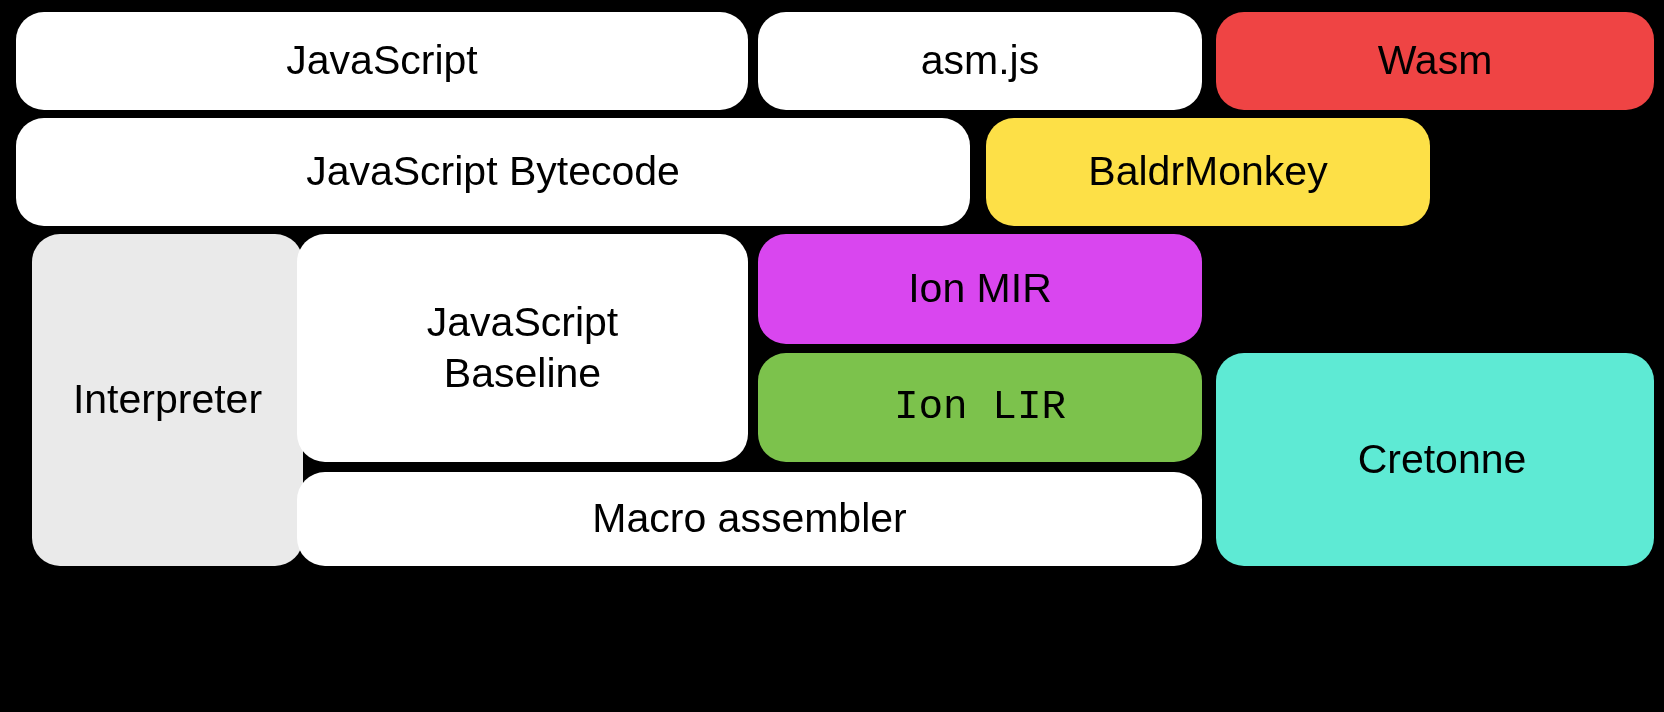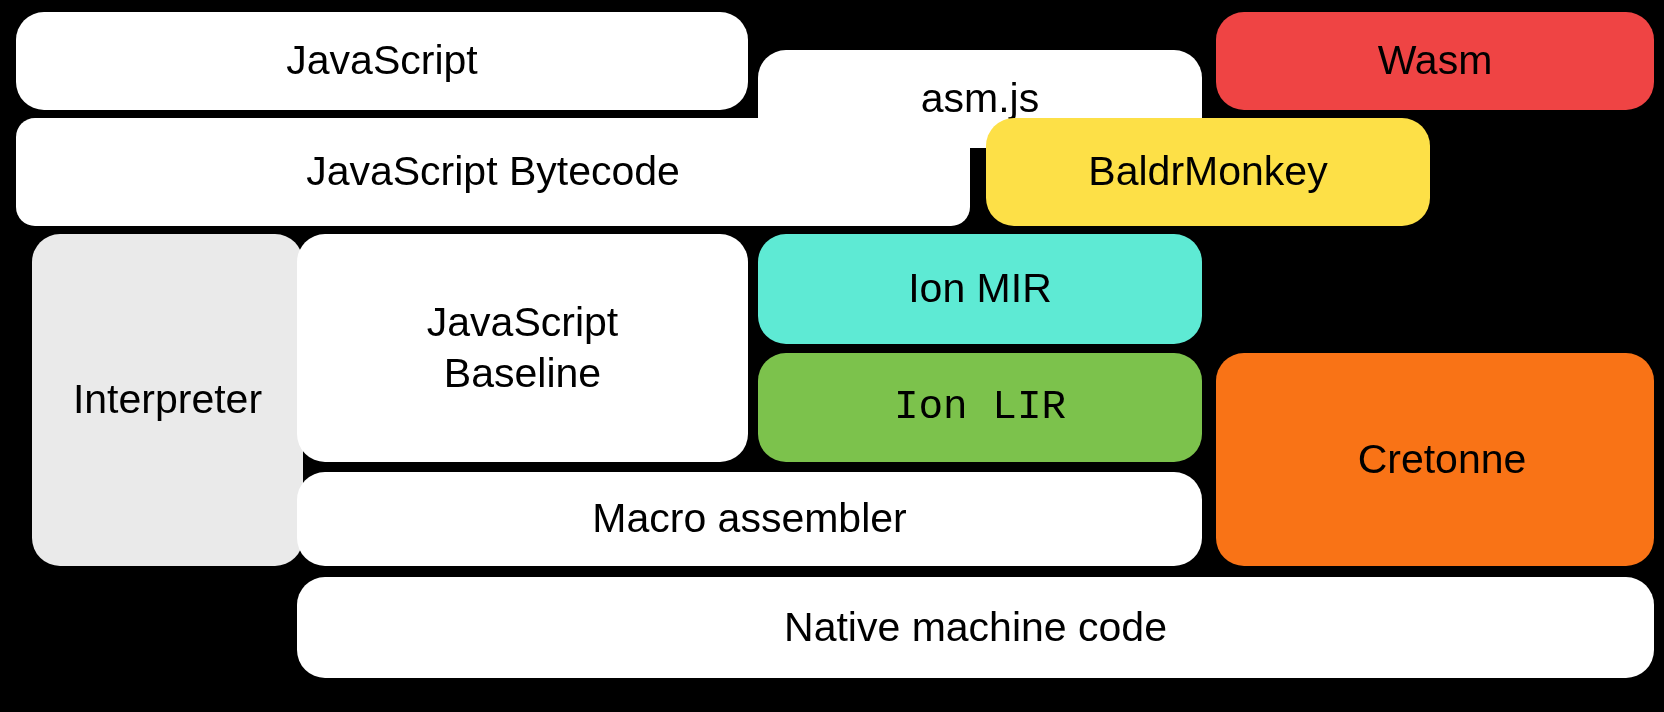--- a/index.html
+++ b/index.html
@@ -27,52 +27,51 @@
     line-height: 1.25;
     display: flex;
     align-items: center;
     justify-content: center;
     text-align: center;
   }
   
   .n-javascript   { left: 16px;   top: 12px;  width: 732px;  height: 98px;  }
   .n-asmjs        { left: 758px;  top: 12px;  width: 444px;  height: 98px;  }
   .n-wasm         { left: 1216px; top: 12px;  width: 438px;  height: 98px;  }
-  .n-bytecode     { left: 16px;   top: 118px; width: 954px;  height: 108px; border-radius: 19px; }
+  .n-bytecode     { left: 16px;   top: 118px; width: 954px;  height: 108px; }
   .n-baldrmonkey  { left: 986px;  top: 118px; width: 444px;  height: 108px; }
   .n-interpreter  { left: 32px;   top: 234px; width: 271px;  height: 332px; }
   .n-baseline     { left: 297px;  top: 234px; width: 451px;  height: 228px; padding: 0 60px; }
   .n-ionmir       { left: 758px;  top: 234px; width: 444px;  height: 110px; }
   .n-ionlir       { left: 758px;  top: 353px; width: 444px;  height: 109px; }
   .n-cretonne     { left: 1216px; top: 353px; width: 438px;  height: 213px; }
   .n-macro        { left: 297px;  top: 472px; width: 905px;  height: 94px;  }
   .n-native       { left: 297px;  top: 577px; width: 1357px; height: 101px; }
 </style>
 </head>
 <body>
 
 <div class="canvas" style="background: rgb(0, 0, 0);">
 
   <div class="node n-javascript" style="background: rgb(255, 255, 255);">JavaScript</div>
 
-  <div class="node n-asmjs" style="background: rgb(255, 255, 255); margin-top: 38px;">asm.js</div>
+  <div class="node n-asmjs" style="background: rgb(255, 255, 255);">asm.js</div>
 
   <div class="node n-wasm" style="background: #ef4444;">Wasm</div>
 
   <div class="node n-bytecode" style="background: rgb(255, 255, 255);">JavaScript Bytecode</div>
 
   <div class="node n-baldrmonkey" style="background: #fde047;">BaldrMonkey</div>
 
   <div class="node n-interpreter" style="background: rgb(234, 234, 234);">Interpreter</div>
 
   <div class="node n-baseline" style="background: rgb(255, 255, 255);">JavaScript Baseline</div>
 
-  <div class="node n-ionmir" style="background: #5eead4;">Ion MIR</div>
+  <div class="node n-ionmir" style="background: #d946ef;">Ion MIR</div>
 
   <div class="node n-ionlir" style="background: rgb(124, 194, 76); font-family: Liberation Mono, monospace;">Ion LIR</div>
 
-  <div class="node n-cretonne" style="background: #f97316; padding-left: 14px;">Cretonne</div>
+  <div class="node n-cretonne" style="background: #5eead4; padding-left: 14px;">Cretonne</div>
 
   <div class="node n-macro" style="background: rgb(255, 255, 255);">Macro assembler</div>
 
-  <div class="node n-native" style="background: rgb(255, 255, 255);">Native machine code</div>
 
 </div>
 
 </body></html>

